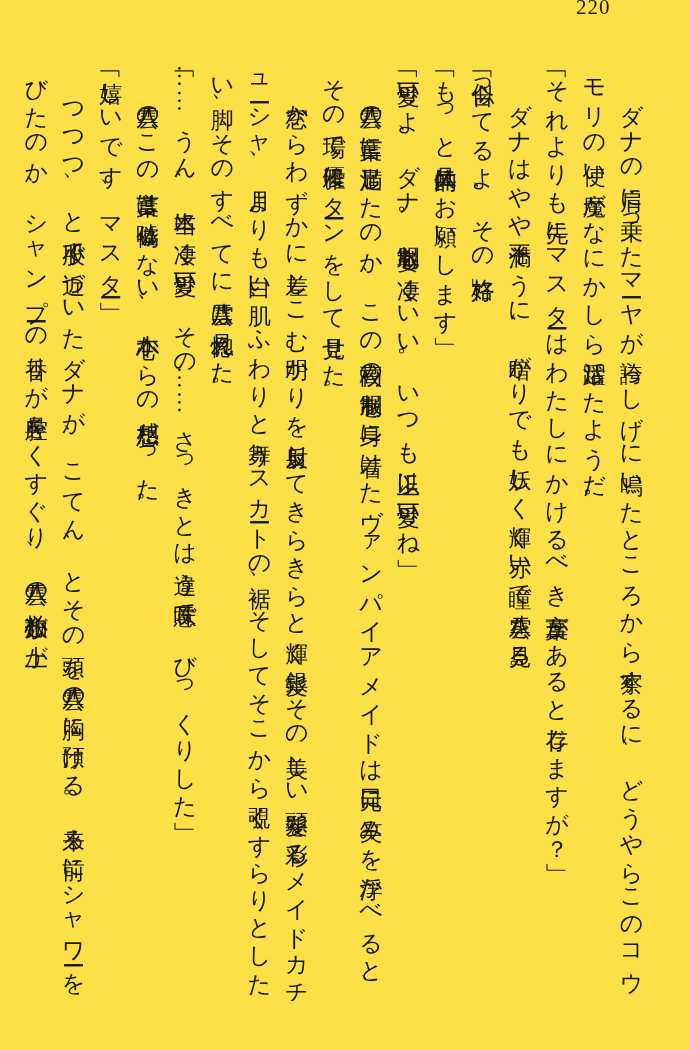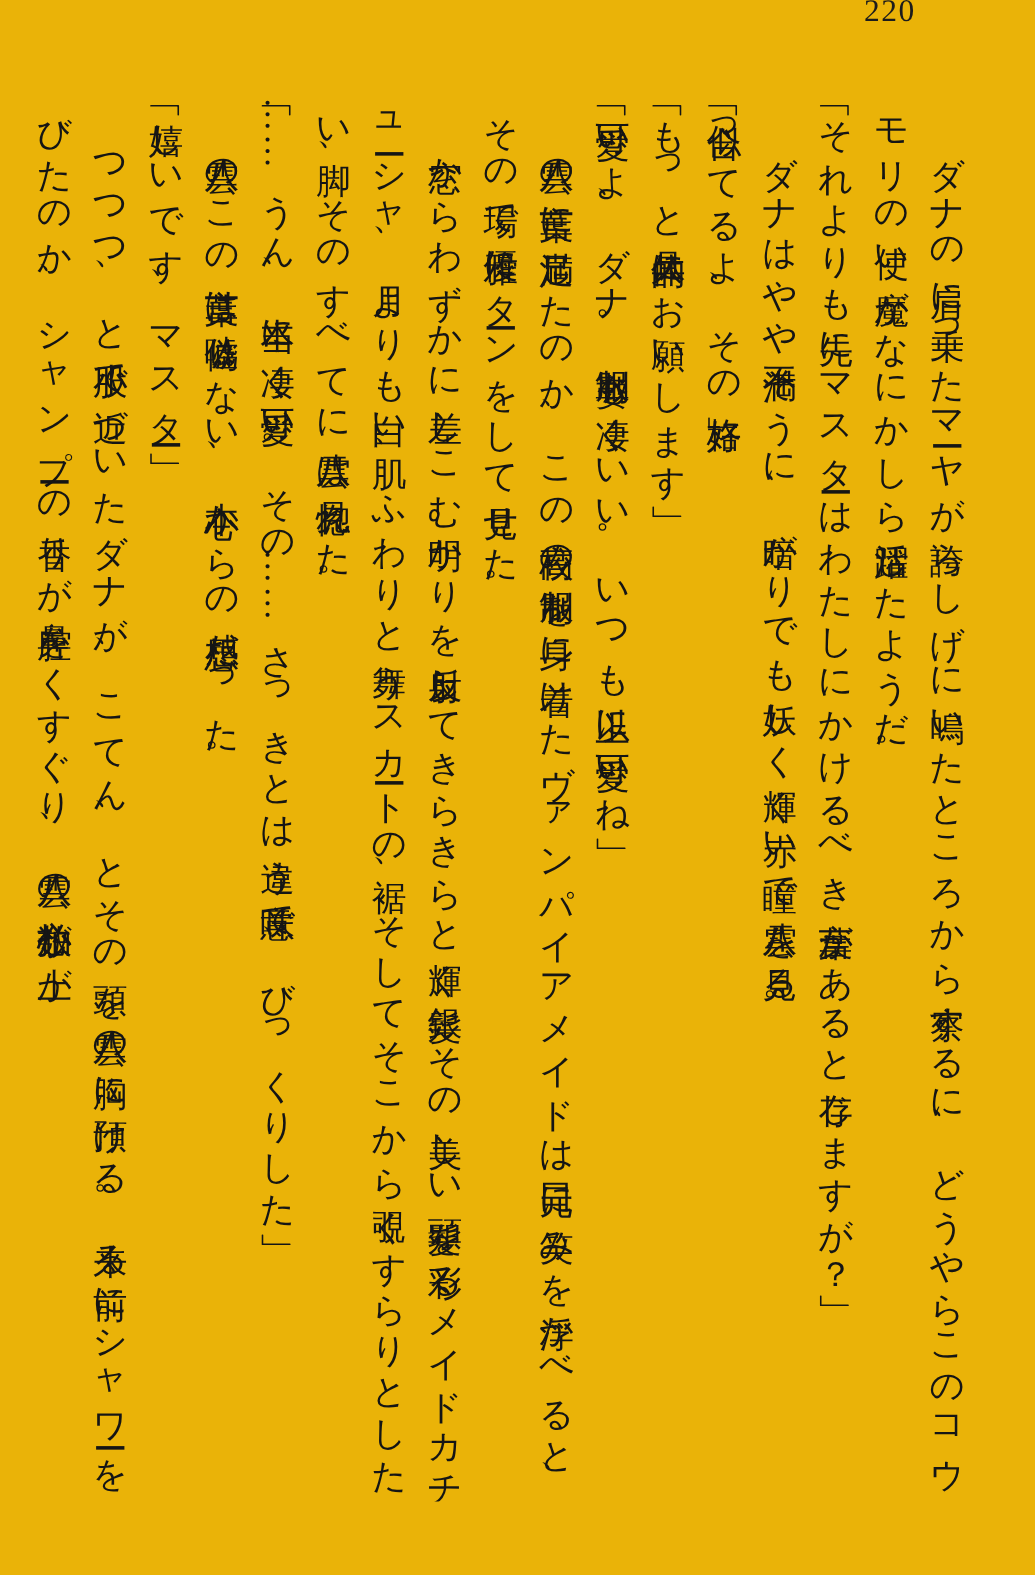--- a/index.html
+++ b/index.html
@@ -9,21 +9,21 @@
   body {
     width: 690px;
     height: 1050px;
     background: #e9e9e9;
     font-family: "Liberation Serif", "DejaVu Serif", serif;
   }
   .page {
     position: relative;
     width: 690px;
     height: 1050px;
-    background: #eab308;
+    background: #fde047;
     overflow: hidden;
   }
   .page-number {
     position: absolute;
     top: -5px;
     left: 576px;
     font-size: 21px;
     color: #1c1c1c;
     letter-spacing: 1px;
     font-family: "Liberation Serif", "DejaVu Serif", serif;

